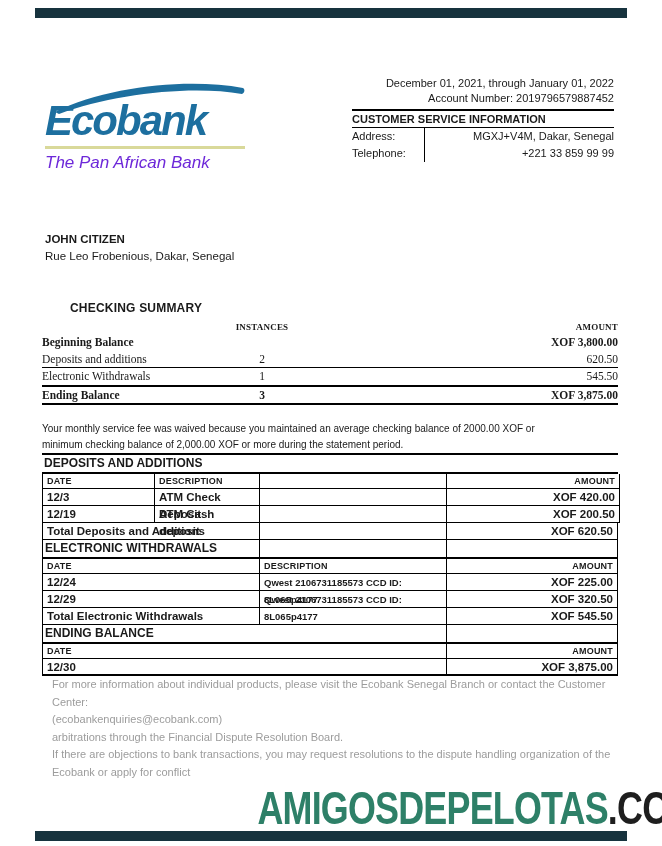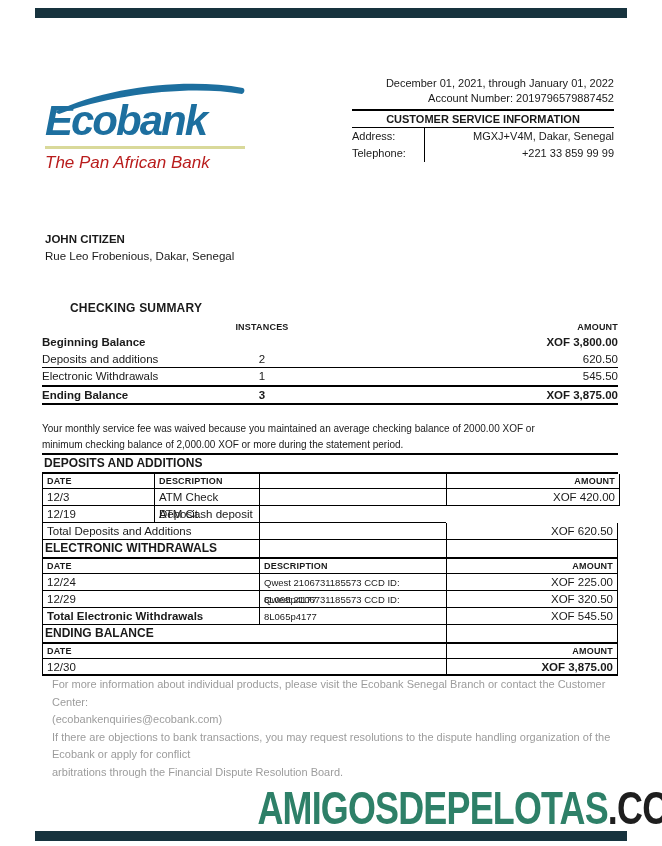--- a/index.html
+++ b/index.html
@@ -12,61 +12,61 @@
   .deco-bar.bottom { top:831px; }
 
   
   .logo-block { position:absolute; left:45px; top:82px; width:230px; }
   .logo-swoosh { position:absolute; left:8px; top:-2px; width:196px; height:34px; }
   .logo-text {
     font-size:42px; font-weight:700; font-style:italic; color:#1d6f9f;
     letter-spacing:-2px; line-height:1; padding-top:18px;
   }
   .logo-underline { margin-top:4px; width:200px; height:3px; background:#d9d99a; }
-  .logo-tagline { margin-top:4px; font-size:17px; font-style:italic; color:#b91c1c; letter-spacing:0px; }
+  .logo-tagline { margin-top:4px; font-size:17px; font-style:italic; color:#6d28d9; letter-spacing:0px; }
 
   .header-right { position:absolute; left:352px; top:76px; width:262px; font-size:11px; }
   .hr-line { text-align:right; line-height:15px; }
   .csi-title {
     border-top:2.5px solid #000; margin-top:3px; padding-top:2px; padding-bottom:2px;
-    font-weight:700; text-align:center; border-bottom:1.5px solid #000;
+    font-weight:700; text-align:left; border-bottom:1.5px solid #000;
   }
   .csi-row { display:flex; line-height:17px; }
   .csi-label { width:72px; }
   .csi-value { flex:1; border-left:1.5px solid #000; text-align:right; padding-left:4px; }
 
   
   .customer { position:absolute; left:45px; top:231px; font-size:11.5px; line-height:17px; }
   .customer .name { font-weight:700; }
 
   
   .main { position:absolute; left:42px; top:301px; width:576px; }
   .section-title { font-size:12px; font-weight:700; letter-spacing:0.2px;margin-left:28px; }
   .cs-title { height:19px; }
 
-  .cs-grid { display:grid; grid-template-columns:165px 110px 1fr; }
+  .cs-grid { display:grid; grid-template-columns:165px 110px 1fr;font-family:Liberation Serif, serif; }
   .cs-row { display:contents; }
   .cs-cell { font-size:11.5px; line-height:16.5px; height:16.5px; }
   .cs-head .cs-cell { font-size:9px; font-weight:700; line-height:14px; height:14px; letter-spacing:0.2px; }
   .cs-inst { text-align:center; }
   .cs-amt { text-align:right; }
   .cs-bold { font-weight:700; }
   .b-b1 { border-bottom:1px solid #000; }
   .b-b2 { border-bottom:2px solid #000; }
 
   .cs-note { font-size:10px; line-height:16px; padding-top:16px; height:32px; border-bottom:2.5px solid #000; }
 
   
   .ttl-row { display:grid; height:17px; }
   .ttl-row .tc { display:flex; align-items:center; }
   .t-dep  { grid-template-columns:112px 105px 187px 174px; }
   .t-wdr  { grid-template-columns:217px 187px 172px; }
   .t-end  { grid-template-columns:404px 172px; }
   .trow { display:grid; }
-  .tc { font-size:11.5px; line-height:17px; height:17px; padding:0 4px; box-sizing:border-box; }
+  .tc { font-size:11.5px; line-height:17px; height:17px; padding:0 4px; box-sizing:border-box;font-weight:bold; }
   .thead .tc { font-size:9px; font-weight:700; line-height:15px; height:15px; letter-spacing:0.2px; }
   .tc.amt { text-align:right; }
   .tc.small { font-size:9.5px; }
   .tc.bold { font-weight:700; }
   .vl { border-left:1px solid #000; }
   .vr { border-right:1px solid #000; }
   .sec-top { border-top:2px solid #000; }
   .sec-title-cell { font-size:12px; font-weight:700; padding:0 2px; line-height:17px; }
 
   
@@ -163,20 +163,21 @@
       <div class="trow t-dep">
         <div class="tc vl b-b1">12/3</div>
         <div class="tc vl b-b1">ATM Check Deposit</div>
         <div class="tc vl b-b1"></div>
         <div class="tc vl vr amt b-b1">XOF 420.00</div>
       </div>
       <div class="trow t-dep">
         <div class="tc vl b-b1">12/19</div>
         <div class="tc vl b-b1">ATM Cash deposit</div>
         <div class="tc vl b-b1"></div>
+        <div class="tc vl vr amt b-b1">XOF 200.50</div>
       </div>
       <div class="trow t-wdr">
         <div class="tc vl b-b1">Total Deposits and Additions</div>
         <div class="tc vl b-b1"></div>
         <div class="tc vl vr amt b-b1">XOF 620.50</div>
       </div>
     </div>
 
     <div class="trow t-wdr ttl-row">
       <div class="tc vl sec-title-cell">ELECTRONIC WITHDRAWALS</div>
@@ -219,22 +220,22 @@
         <div class="tc vl b-b2">12/30</div>
         <div class="tc vl vr amt bold b-b2">XOF 3,875.00</div>
       </div>
     </div>
 
   </div>
 
   <div class="footnotes">
     <div>For more information about individual products, please visit the Ecobank Senegal Branch or contact the Customer Center:</div>
     <div>(ecobankenquiries@ecobank.com)</div>
+    <div>arbitrations through the Financial Dispute Resolution Board.</div>
     <div>If there are objections to bank transactions, you may request resolutions to the dispute handling organization of the Ecobank or apply for conflict</div>
-    <div>arbitrations through the Financial Dispute Resolution Board.</div>
   </div>
 
   <div class="watermark">
     <span class="wm-green">AMIGOSDEPELOTAS</span><span class="wm-dark">.COM</span>
   </div>
 
   <div class="deco-bar bottom"></div>
 
 </div>
 

